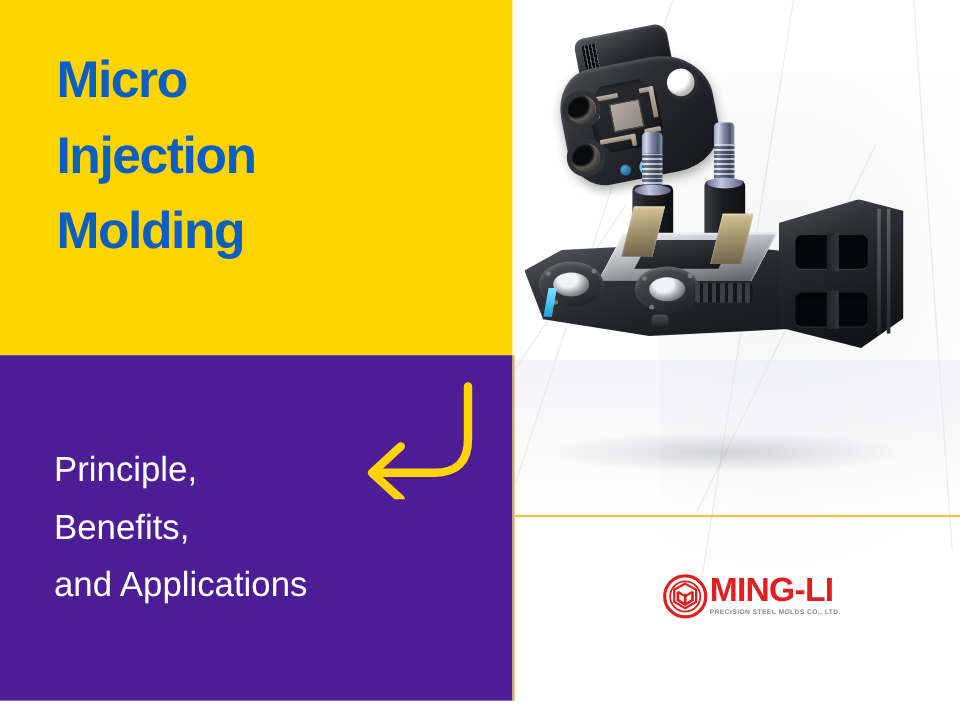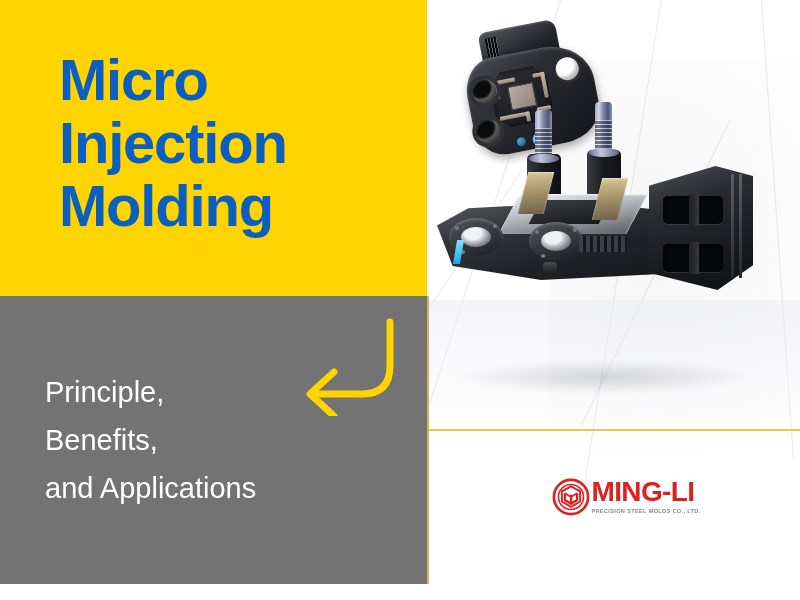--- a/index.html
+++ b/index.html
@@ -32,35 +32,35 @@
     top: 0;
     width: 427px;
     height: 296px;
     background: #FFD400;
   }
   #headline {
     position: absolute;
     left: 47px;
     top: 36px;
     width: 360px;
-    margin: 12px;
-    font-size: 58px;
+    margin: 0;
+    font-size: 43px;
     line-height: 63px;
     font-weight: bold;
     letter-spacing: -1.2px;
     color: #0B5FC0;
     white-space: pre-line;
   }
   #subtitle-panel {
     position: absolute;
     left: 0;
     top: 296px;
     width: 427px;
     height: 288px;
-    background: #737373;
+    background: #4c1d95;
   }
   #subtitle {
     position: absolute;
     left: 45px;
     top: 72px;
     width: 310px;
     margin: 0;
     font-size: 29px;
     line-height: 48px;
     font-weight: normal;

